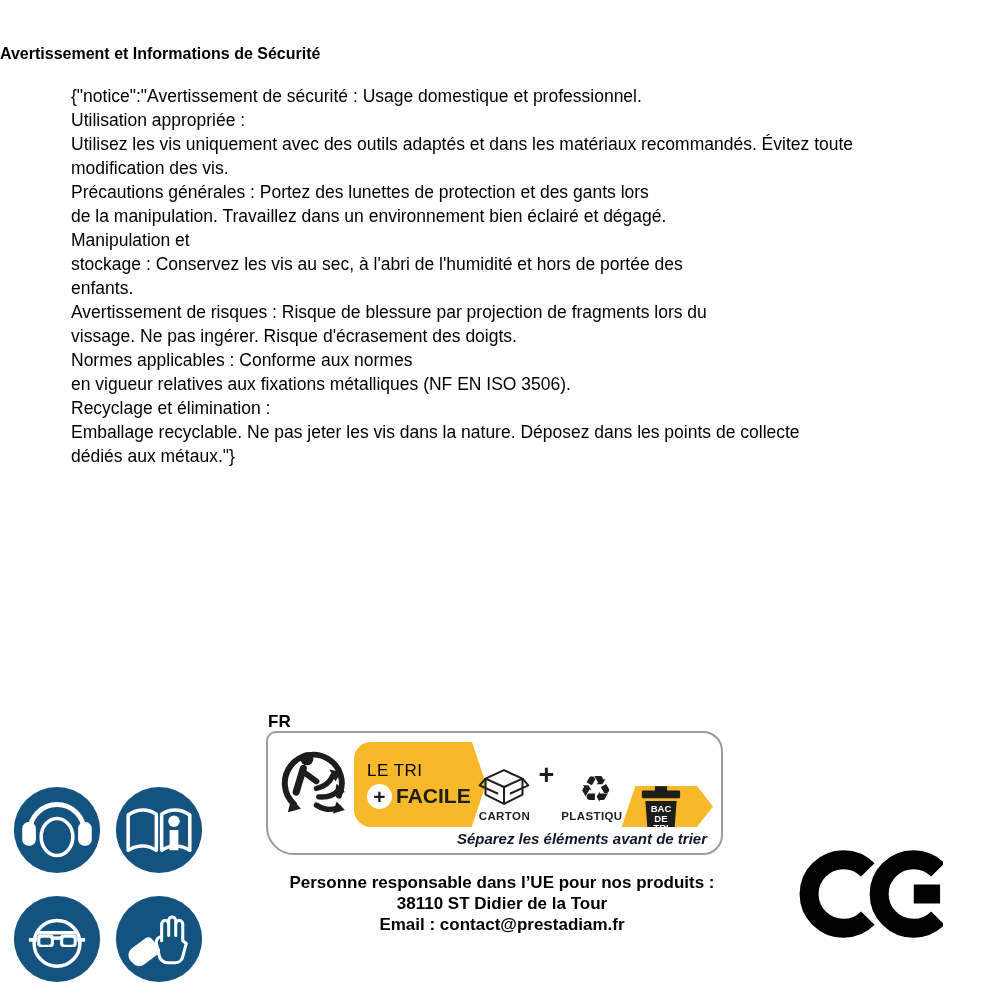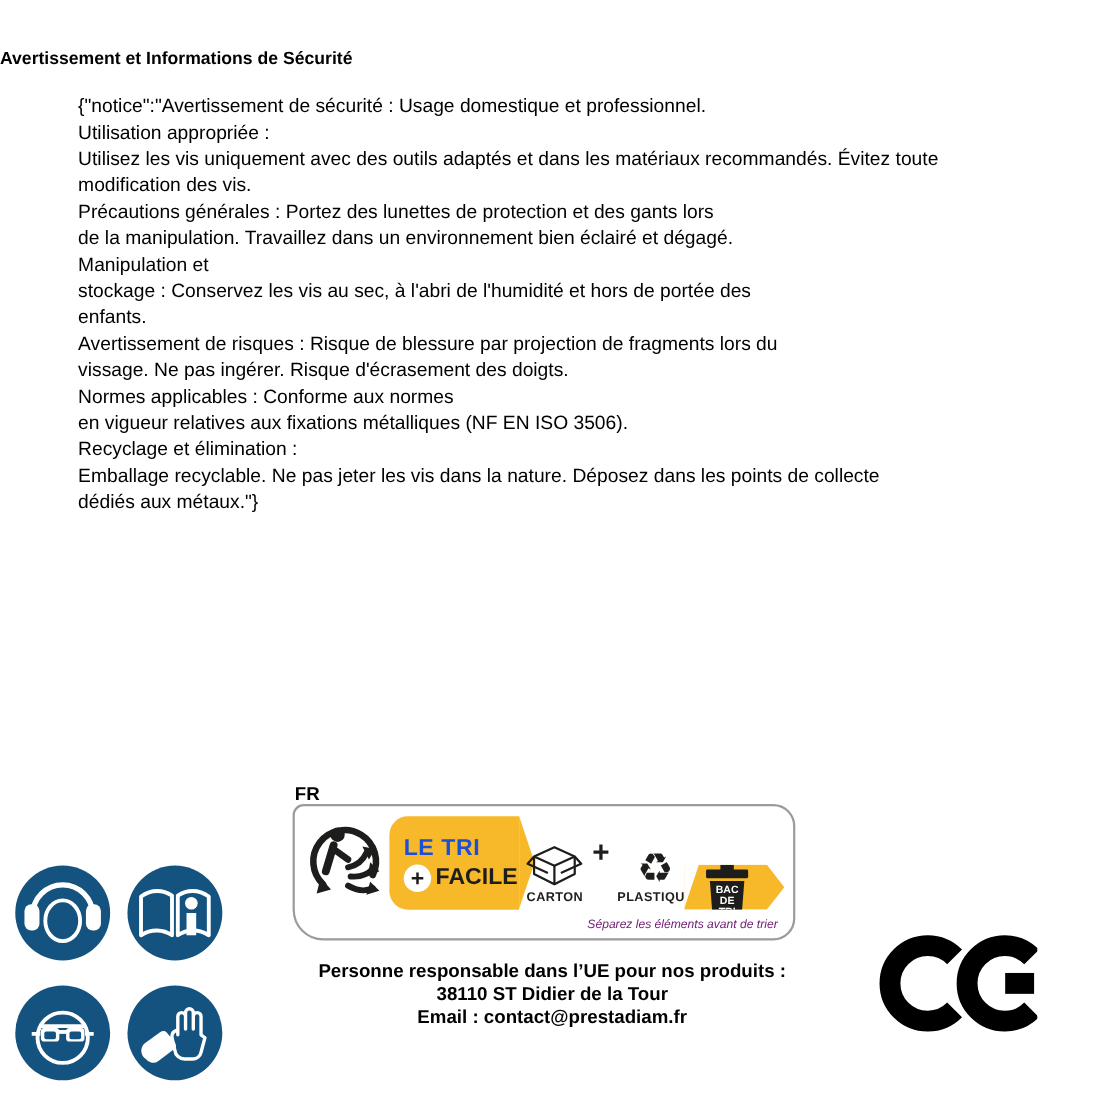--- a/index.html
+++ b/index.html
@@ -21,39 +21,39 @@
   
   .fr{position:absolute;left:268px;top:712px;font-weight:bold;font-size:17px;}
   .tri-box{position:absolute;left:266px;top:731px;width:457px;height:124px;
            border:2px solid #9b9b9b;border-radius:10px 20px 20px 28px;
            background:#fff;box-sizing:border-box;}
   .triman{position:absolute;left:8px;top:8px;width:76px;height:84px;}
   .band{position:absolute;left:86px;top:9px;height:85px;display:flex;align-items:stretch;}
   .seg1{width:118px;background:var(--yellow);border-radius:17px 0 0 17px;
         display:flex;flex-direction:column;justify-content:center;gap:3px;
         padding-left:13px;box-sizing:border-box;}
-  .tri-l1{font-weight:bold;font-size:21px;color:#1d4ed8;letter-spacing:.5px;}
+  .tri-l1{font-weight:normal;font-size:17px;color:#000000;letter-spacing:.5px;}
   .tri-l2{display:flex;align-items:center;gap:4px;font-weight:bold;font-size:21px;color:#1d1d1b;}
   .plus-circle{width:25px;height:25px;border-radius:50%;background:#fff;color:#1d1d1b;
                display:flex;align-items:center;justify-content:center;
                font-size:21px;font-weight:bold;line-height:1;}
   .arrow{width:0;height:0;border-top:42.5px solid transparent;border-bottom:42.5px solid transparent;}
   .a-yellow{border-left:14px solid var(--yellow);}
   .a-white{border-left:14px solid #fff;position:relative;z-index:2;margin-right:-14px;}
   .seg2{width:136px;background:#fff;display:flex;align-items:flex-end;
         justify-content:center;gap:7px;padding-bottom:5px;box-sizing:border-box;}
   .mat{display:flex;flex-direction:column;align-items:center;gap:2px;
        font-weight:bold;font-size:11.5px;color:#1d1d1b;letter-spacing:.4px;}
   .mat-plus{font-size:27px;font-weight:bold;color:#1d1d1b;align-self:center;padding-bottom:14px;}
   .recycle-glyph{font-family:"DejaVu Sans",sans-serif;font-size:37px;line-height:36px;color:#1d1d1b;}
   .seg3{width:91px;background:var(--yellow);display:flex;align-items:flex-start;justify-content:center;
         padding-right:14px;box-sizing:border-box;
         clip-path:polygon(0 0,calc(100% - 16px) 0,100% 50%,calc(100% - 16px) 100%,0 100%);margin-top:44px;}
-  .tagline{position:absolute;right:14px;bottom:6px;font-style:italic;font-weight:normal;
-           font-size:11px;color:#701a75;}
+  .tagline{position:absolute;right:14px;bottom:6px;font-style:italic;font-weight:bold;
+           font-size:15px;color:#0f172a;}
 
   
   .resp{position:absolute;left:252px;top:872px;width:500px;text-align:center;
         font-weight:bold;font-size:17px;line-height:21px;}
 
   
   .ce{position:absolute;left:797px;top:842px;width:146px;height:104px;}
 </style>
 </head>
 <body>

